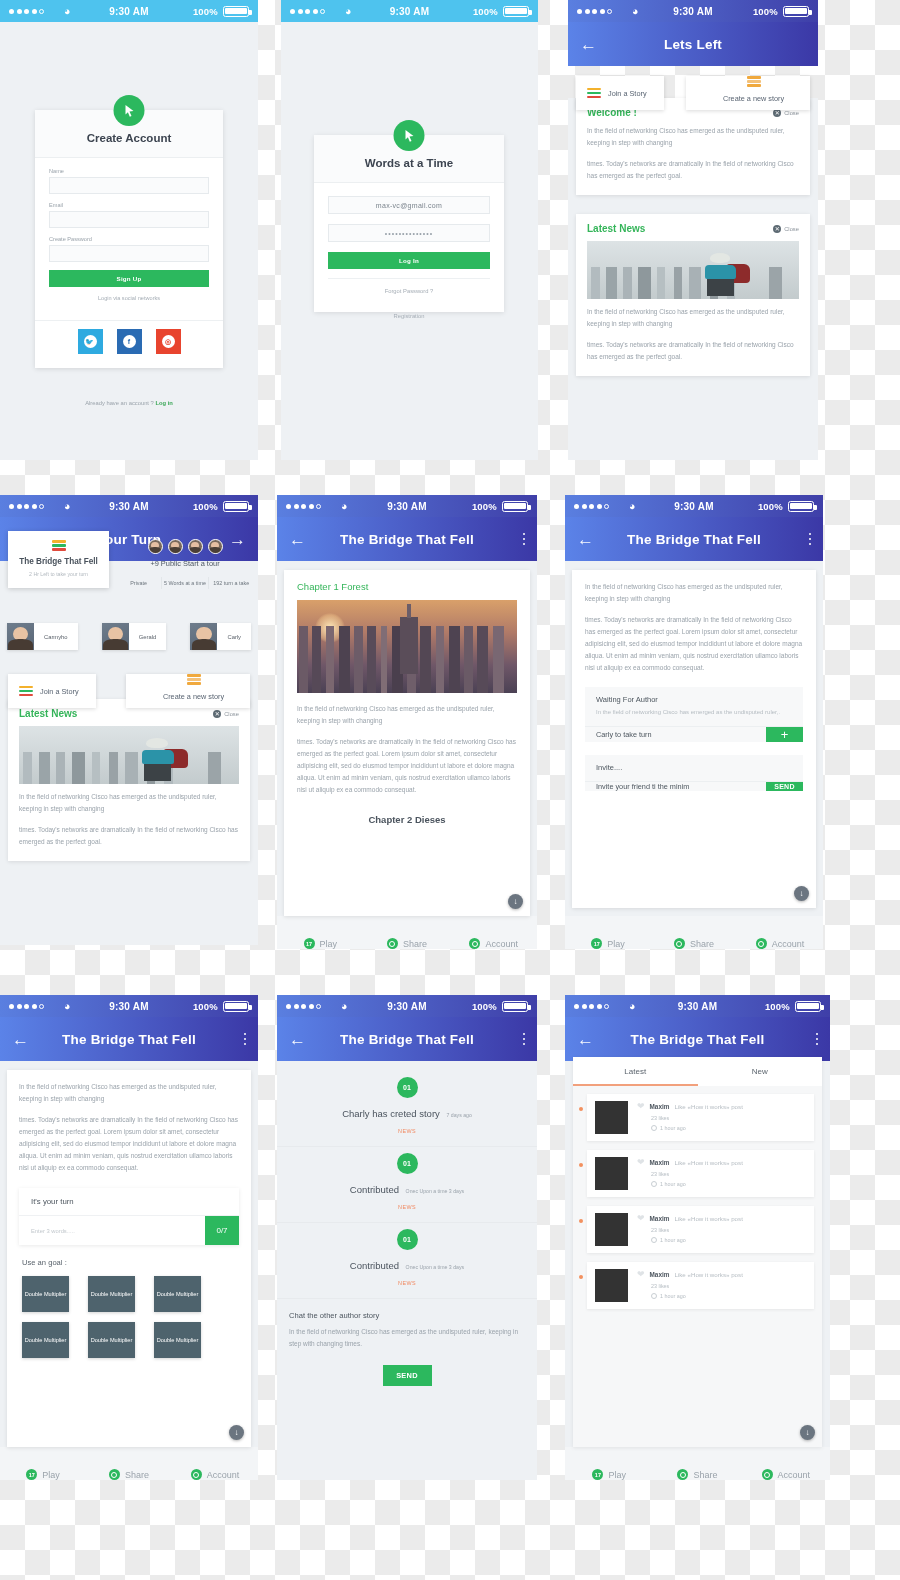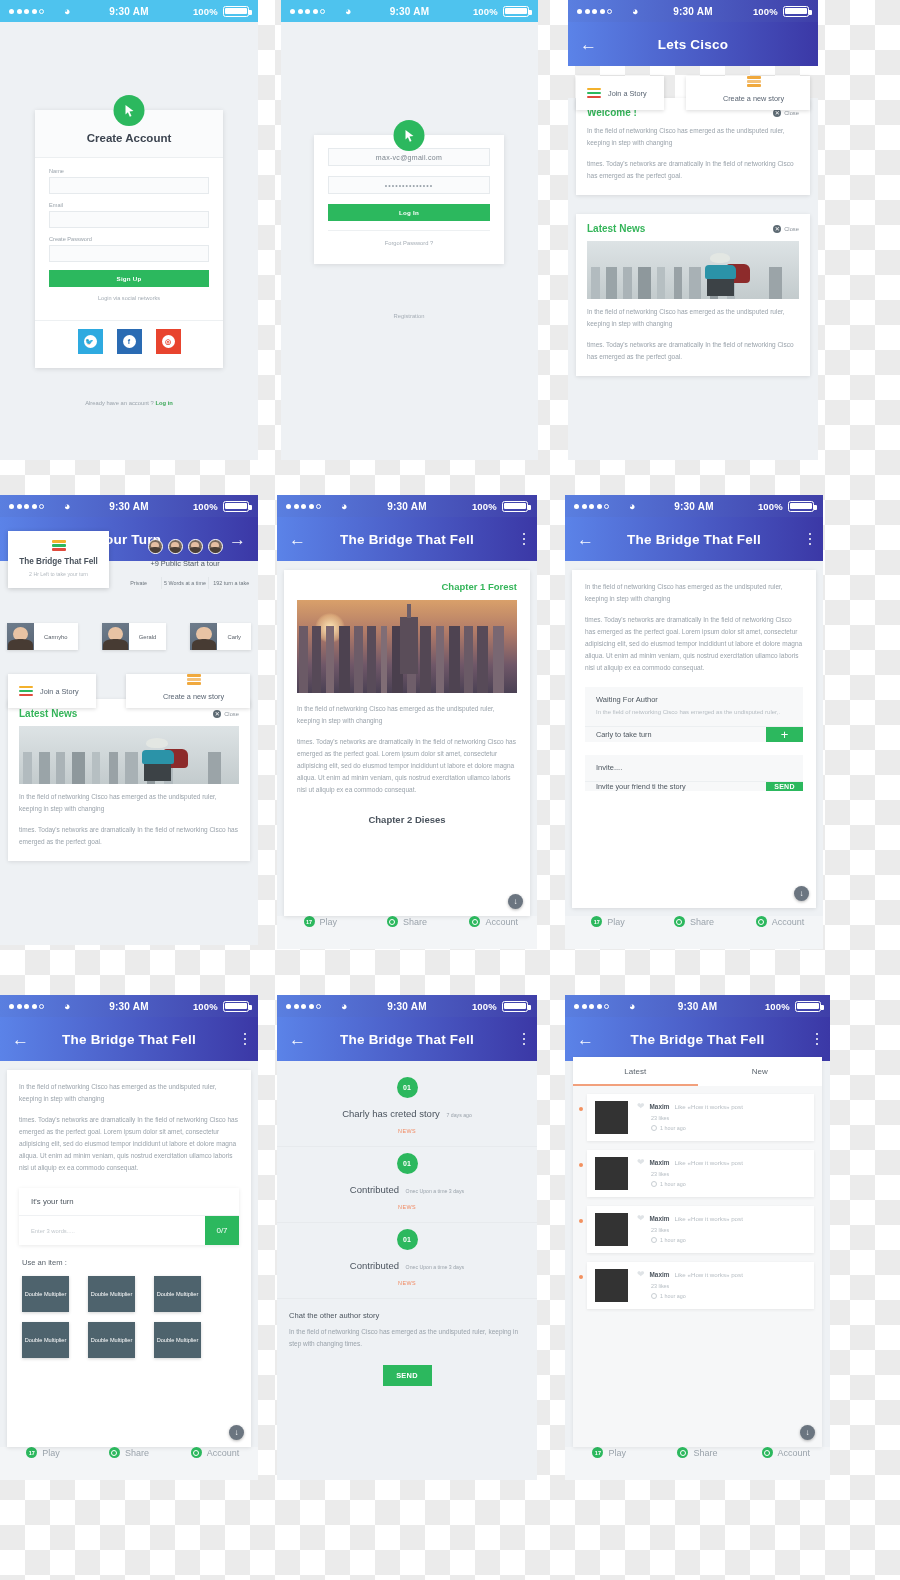--- a/index.html
+++ b/index.html
@@ -173,21 +173,21 @@
   #s4 .tilebar2{ position:absolute; left:8px; right:8px; top:113px; display:flex;
                  justify-content:space-between; z-index:5;}
   #s4 .newscard{ position:absolute; left:8px; right:8px; top:138px; background:#fff;
                  box-shadow:0 1px 4px rgba(0,0,0,.10); padding:9px 11px 13px; }
 
   
   #s5{ left:277px; top:495px; width:260px; height:455px; }
   #s5 .content{ height:355px; background:#eef1f4; padding:9px 7px 0; }
   #s5 .reader{ background:#fff; box-shadow:0 1px 4px rgba(0,0,0,.10); padding:11px 13px 13px;
                position:relative; height:100%; }
-  #s5 .chtitle{ text-align:right; font-size:9.5px; font-weight:bold; color:#35b55a;
+  #s5 .chtitle{ text-align:left; font-size:9.5px; font-weight:normal; color:#35b55a;
                 margin-bottom:8px;}
   #s5 .ch2{ text-align:center; font-size:9.5px; font-weight:bold; color:#4b545e;
             margin-top:18px; }
   .cityimg{ width:100%; height:93px; position:relative; overflow:hidden;
             background:linear-gradient(180deg,#d9a06a 0%,#b07a68 35%,#6f5768 70%,#4b4154 100%);}
   .cityimg .sun{ position:absolute; left:8%; top:14%; width:30px;height:30px;border-radius:50%;
             background:radial-gradient(circle,#ffe9b8 0%,rgba(255,214,150,.35) 60%,transparent 72%);}
   .cityimg .sk{ position:absolute; bottom:0; left:0; right:0; height:72%;
       background:
         linear-gradient(90deg,transparent 1%,#6b5a66 1%,#6b5a66 5%,transparent 5%),
@@ -206,21 +206,21 @@
         linear-gradient(90deg,transparent 82%,#574a58 82%,#574a58 87%,transparent 87%),
         linear-gradient(90deg,transparent 89%,#796772 89%,#796772 94%,transparent 94%);
       background-repeat:no-repeat;}
   .cityimg .tower{ position:absolute; left:47%; bottom:20%; width:8%; height:62%;
       background:#5a4d59; }
   .cityimg .tower:after{ content:""; position:absolute; left:38%; top:-22%; width:24%;
       height:24%; background:#6b5d68; }
   .fab{ position:absolute; right:7px; bottom:7px; width:15px;height:15px;border-radius:50%;
         background:#6b7580; color:#fff; font-size:8px; display:flex; align-items:center;
         justify-content:center; box-shadow:0 1px 3px rgba(0,0,0,.3); }
-  .tabbar{ height:33px; background:#f3f5f7; display:flex; align-items:flex-start; }
+  .tabbar{ height:33px; background:#f3f5f7; display:flex; align-items:flex-end; }
   .tabbar .ti{ flex:1; display:flex; align-items:center; justify-content:center; gap:5px;
                font-size:9px; color:#9aa3ab; }
   .tabbar .bdg{ width:11px;height:11px;border-radius:50%;background:#2cb85e;color:#fff;
                 font-size:5.5px; display:flex;align-items:center;justify-content:center;
                 font-weight:bold;}
   .tabbar .ring{ width:11px;height:11px;border-radius:50%;background:#2cb85e;
                  position:relative;}
   .tabbar .ring:after{ content:""; position:absolute; inset:2.5px; border-radius:50%;
                  border:1px solid #fff; }
 
@@ -378,20 +378,21 @@
         </span>
     </span>
   </div>
   <div class="content">
     <div class="formcard">
       <div class="logo">
         <svg width="10" height="12" viewBox="0 0 10 12">
             <path d="M1 0 L9 6 L5 6.4 L7 11 L5.3 11.7 L3.4 7.2 L1 9.6 Z" fill="#fff"></path>
           </svg>
       </div>
+      <div class="head">Words at a Time</div>
       <div class="fields">
         <div class="finput2">max-vc@gmail.com</div>
         <div class="finput2 pw">••••••••••••••</div>
         <div class="btn-green">Log In</div>
         <div class="forgot">Forgot Password ?</div>
       </div>
     </div>
     <div class="reg" style="position:absolute;left:33px;width:190px;top:282px">Registration</div>
   </div>
 </div>
@@ -409,21 +410,21 @@
     <span class="sb-time">9:30 AM</span>
     <span class="sb-right">
       <span>100%</span>
       <span class="sb-batt">
           <b></b>
         </span>
     </span>
   </div>
   <div class="appbar">
     <span class="arrow">←</span>
-    <span class="title">Lets Cisco</span>
+    <span class="title">Lets Left</span>
   </div>
   <div class="content">
     <div class="tilebar">
       <div class="tile">
         <span class="stackicon">
           <span style="top:0;background:#f3b12c"></span>
           <span style="top:4px;background:#2cb85e"></span>
           <span style="top:8px;background:#e04a3c"></span>
           </span>
         <span>Join a Story</span>
@@ -675,21 +676,21 @@
         <div class="pdesc">In the field of networking Cisco has emerged as the undisputed ruler,.</div>
         <div class="prow">
           <span>Carly to take turn</span>
           <div class="act">+</div>
         </div>
       </div>
 
       <div class="panel">
         <div class="ph">Invite....</div>
         <div class="prow" style="border-top:1px solid #eceff1;margin-top:6px">
-          <span>Invite your friend ti the story</span>
+          <span>Invite your friend ti the minim</span>
           <div class="act send">SEND</div>
         </div>
       </div>
       <div class="fab">↓</div>
     </div>
   </div>
   <div class="tabbar">
     <div class="ti">
       <span class="bdg">17</span>
       <span>Play</span>
@@ -738,21 +739,21 @@
       <p class="ptext" style="margin-top:9px">times. Today's networks are dramatically In the field of networking Cisco has emerged as the perfect goal. Lorem ipsum dolor sit amet, consectetur adipisicing elit, sed do eiusmod tempor incididunt ut labore et dolore magna aliqua. Ut enim ad minim veniam, quis nostrud exercitation ullamco laboris nisi ut aliquip ex ea commodo consequat.</p>
 
       <div class="turnbox">
         <div class="th">It's your turn</div>
         <div class="tr">
           <div class="ip">Enter 3 words.....</div>
           <div class="cnt">0/7</div>
         </div>
       </div>
 
-      <div class="useitem">Use an item :</div>
+      <div class="useitem">Use an goal :</div>
       <div class="grid">
         <div class="item">
             <span>Double Multiplier</span>
           </div>
         <div class="item">
             <span>Double Multiplier</span>
           </div>
         <div class="item">
             <span>Double Multiplier</span>
           </div>

